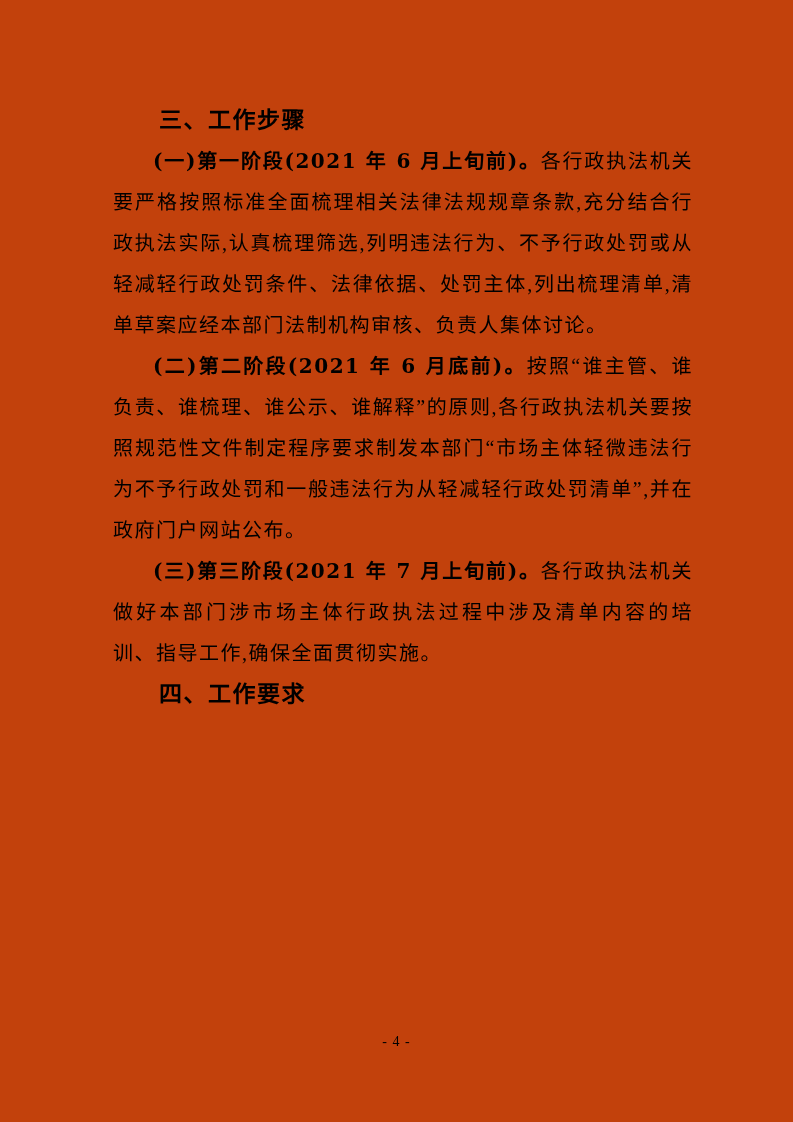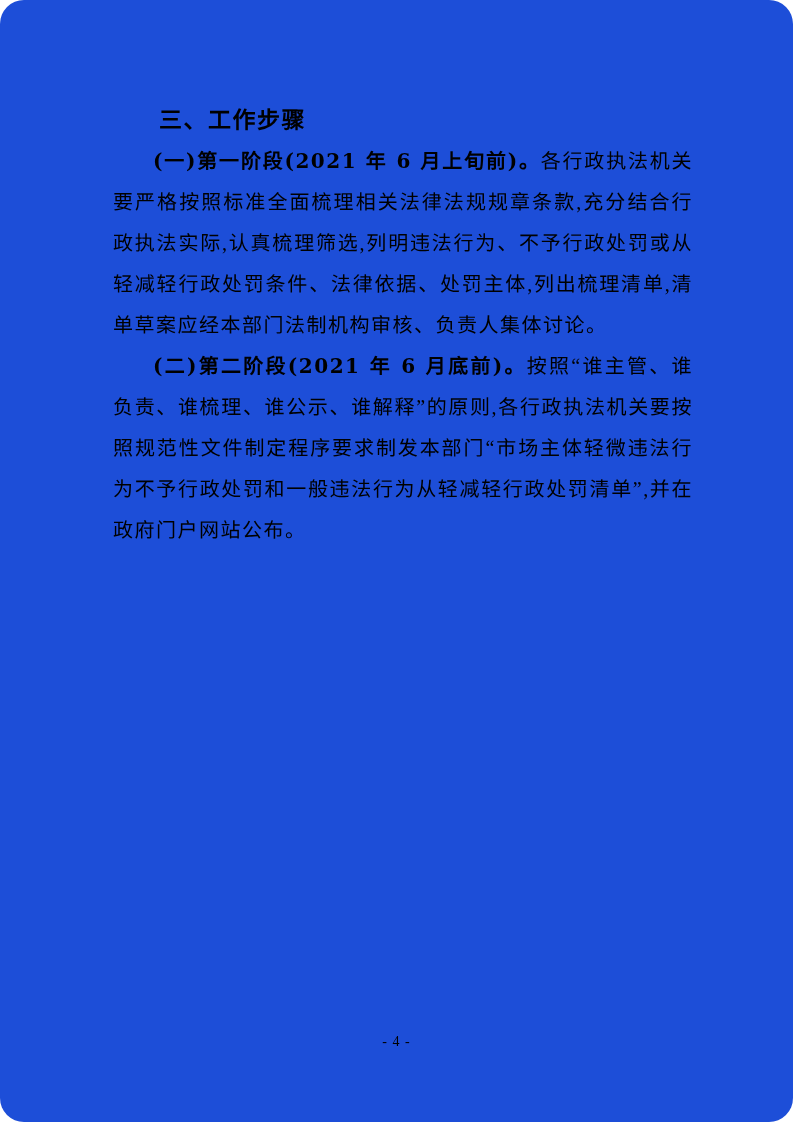--- a/index.html
+++ b/index.html
@@ -4,25 +4,24 @@
 <style>
   html, body {
     margin: 0;
     padding: 0;
     background: #ffffff;
   }
   .page {
     position: relative;
     width: 793px;
     height: 1122px;
-    background: #1d4ed8;
+    background: #c2410c;
     color: #000000;
     overflow: hidden;
     font-family: "Liberation Serif", "DejaVu Serif", serif;
-    border-radius: 24px;
   }
   .content {
     position: absolute;
     top: 100px;
     left: 113px;
     width: 580px;
   }
   .doc-heading {
     margin: 0;
     font-family: "DejaVu Sans", "Liberation Sans", sans-serif;
@@ -63,19 +62,21 @@
 
 <div class="page">
   <div class="content">
 
     <h2 class="doc-heading">三、工作步骤</h2>
 
     <p class="doc-paragraph"><span class="lead">(一)第一阶段(2021 年 6 月上旬前)。</span><span>各行政执法机关要严格按照标准全面梳理相关法律法规规章条款,充分结合行政执法实际,认真梳理筛选,列明违法行为、不予行政处罚或从轻减轻行政处罚条件、法律依据、处罚主体,列出梳理清单,清单草案应经本部门法制机构审核、负责人集体讨论。</span></p>
 
     <p class="doc-paragraph"><span class="lead">(二)第二阶段(2021 年 6 月底前)。</span><span>按照“谁主管、谁负责、谁梳理、谁公示、谁解释”的原则,各行政执法机关要按照规范性文件制定程序要求制发本部门“市场主体轻微违法行为不予行政处罚和一般违法行为从轻减轻行政处罚清单”,并在政府门户网站公布。</span></p>
 
+    <p class="doc-paragraph"><span class="lead">(三)第三阶段(2021 年 7 月上旬前)。</span><span>各行政执法机关做好本部门涉市场主体行政执法过程中涉及清单内容的培训、指导工作,确保全面贯彻实施。</span></p>
 
+    <h2 class="doc-heading">四、工作要求</h2>
 
 
   </div>
 
   <div class="page-footer">- 4 -</div>
 </div>
 
 </body></html>

